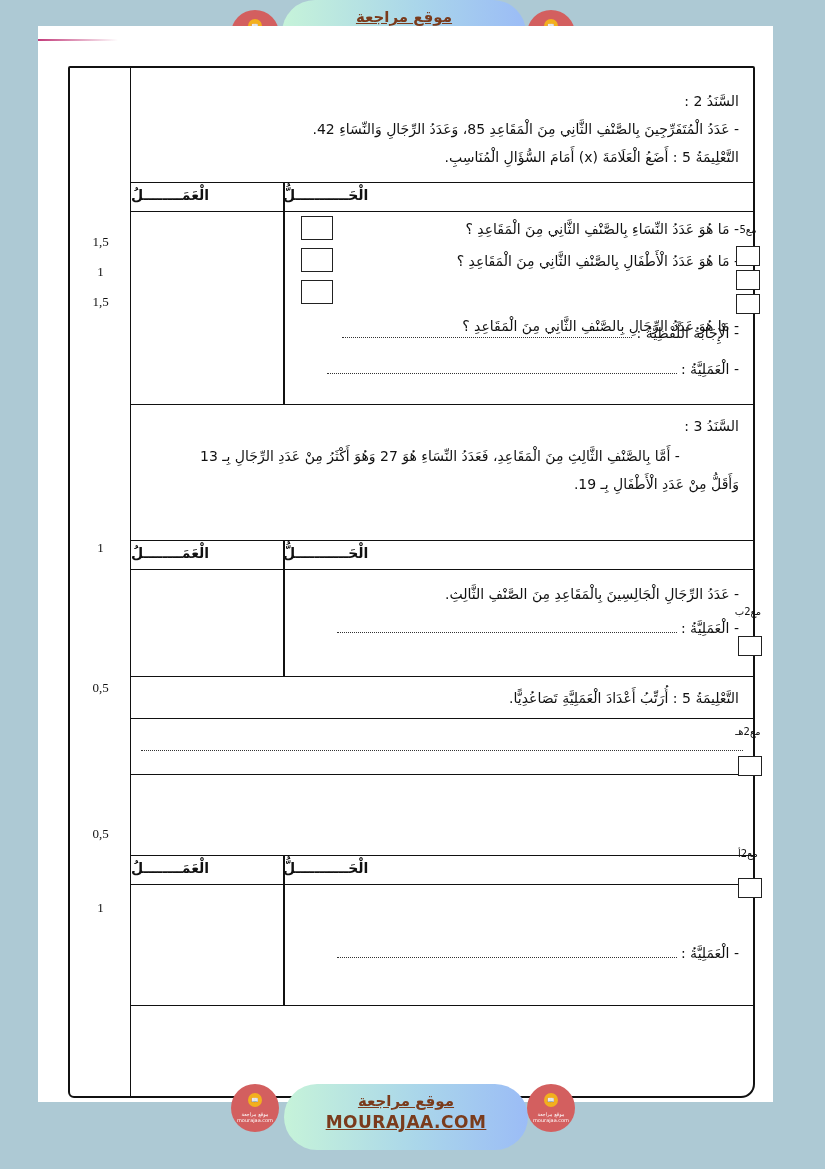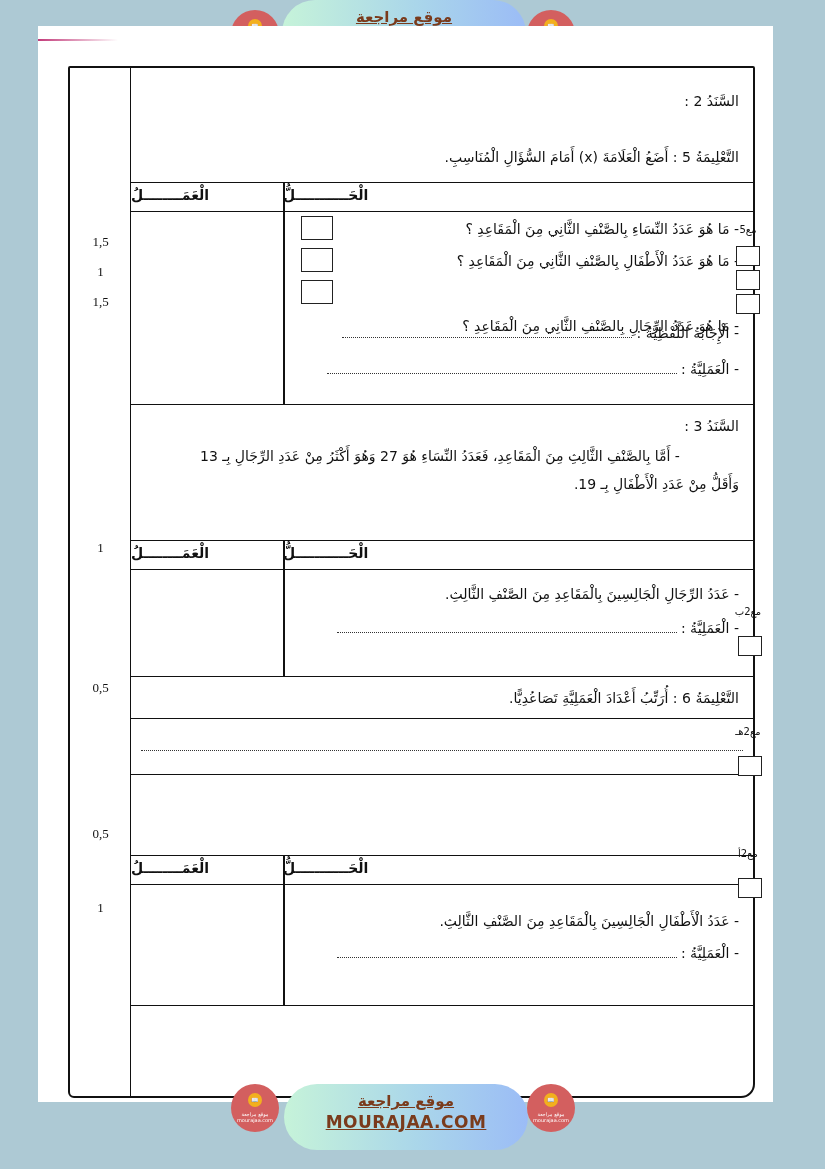--- a/index.html
+++ b/index.html
@@ -135,20 +135,21 @@
       <div class="score" style="top:472px;">1</div>
       <div class="score" style="top:612px;">0,5</div>
       <div class="score" style="top:758px;">0,5</div>
       <div class="score" style="top:832px;">1</div>
     </div>
 
     <div class="content">
 
       <div class="section" style="top:0; height:337px;">
         <div class="txt rtl bold" style="top:22px;">السَّنَدُ 2 :</div>
+        <div class="txt rtl" style="top:50px;">- عَدَدُ الْمُتَفَرِّجِينَ بِالصَّنْفِ الثَّانِي مِنَ الْمَقَاعِدِ 85، وَعَدَدُ الرِّجَالِ وَالنِّسَاءِ 42.</div>
         <div class="txt rtl bold" style="top:78px;">التَّعْلِيمَةُ 5 : أَضَعُ الْعَلَامَةَ (x) أَمَامَ السُّؤَالِ الْمُنَاسِبِ.</div>
 
         <div class="tbl-head" style="top:114px;">
           <div class="head-cell" style="left:152px; right:0;">الْحَـــــــــــلُّ</div>
           <div class="head-cell" style="left:0; width:152px;">الْعَمَــــــــلُ</div>
         </div>
         <div class="tbl-divider" style="left:152px; top:114px; height:223px;"></div>
 
         <div class="txt rtl" style="top:150px; left:200px;">- مَا هُوَ عَدَدُ النِّسَاءِ بِالصَّنْفِ الثَّانِي مِنَ الْمَقَاعِدِ ؟</div>
         <div class="txt rtl" style="top:182px; left:200px;">- مَا هُوَ عَدَدُ الْأَطْفَالِ بِالصَّنْفِ الثَّانِي مِنَ الْمَقَاعِدِ ؟</div>
@@ -179,32 +180,31 @@
         <div class="tbl-divider" style="left:152px; top:135px; height:137px;"></div>
 
         <div class="txt rtl" style="top:178px; left:160px;">- عَدَدُ الرِّجَالِ الْجَالِسِينَ بِالْمَقَاعِدِ مِنَ الصَّنْفِ الثَّالِثِ.</div>
         <div class="txt rtl" style="top:212px; left:160px;">
           <span>- الْعَمَلِيَّةُ :</span>
           <span class="dots" style="width:340px;"></span>
         </div>
       </div>
 
       <div class="section" style="top:609px; height:42px;">
-        <div class="txt rtl bold" style="top:10px;">التَّعْلِيمَةُ 6 : أُرَتِّبُ أَعْدَادَ الْعَمَلِيَّةِ تَصَاعُدِيًّا.</div>
+        <div class="txt rtl bold" style="top:10px;">التَّعْلِيمَةُ 5 : أُرَتِّبُ أَعْدَادَ الْعَمَلِيَّةِ تَصَاعُدِيًّا.</div>
       </div>
       <div class="section" style="top:651px; height:56px;">
         <div class="dots" style="position:absolute; left:10px; right:10px; top:22px;"></div>
       </div>
 
       <div class="tbl-head" style="top:787px;">
         <div class="head-cell" style="left:152px; right:0;">الْحَـــــــــــلُّ</div>
         <div class="head-cell" style="left:0; width:152px;">الْعَمَــــــــلُ</div>
       </div>
       <div class="tbl-divider" style="left:152px; top:787px; height:150px;"></div>
-      <div class="txt rtl" style="top:842px; left:160px;">- عَدَدُ الْأَطْفَالِ الْجَالِسِينَ بِالْمَقَاعِدِ مِنَ الصَّنْفِ الثَّالِثِ.</div>
       <div class="txt rtl" style="top:874px; left:160px;">
         <span>- الْعَمَلِيَّةُ :</span>
         <span class="dots" style="width:340px;"></span>
       </div>
       <div class="section" style="top:937px; height:0;"></div>
     </div>
   </div>
 
   <div class="side-col">
     <div class="side-label" style="left:0; top:198px;">مع5</div>

